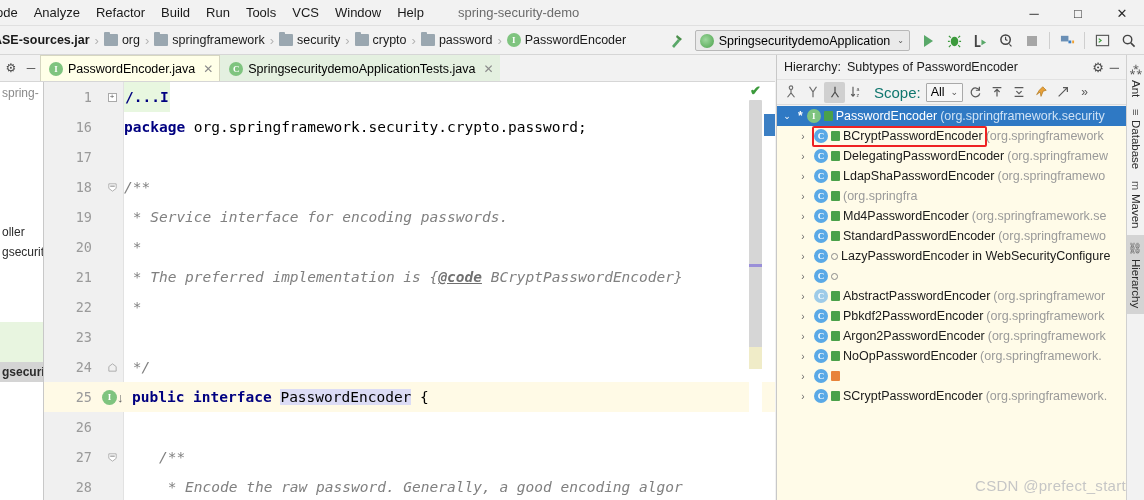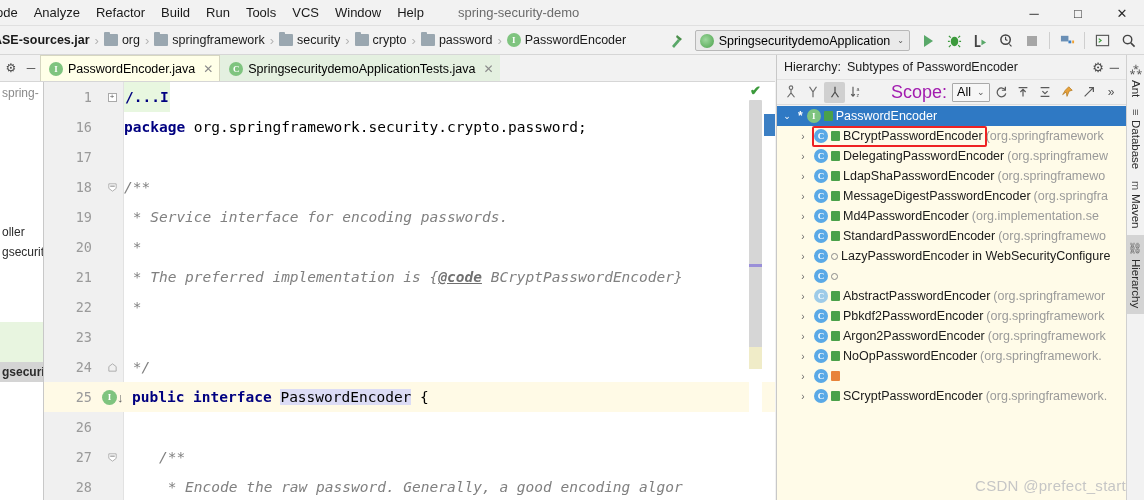--- a/index.html
+++ b/index.html
@@ -209,21 +209,21 @@
   }
   .hier-toolbar {
     height: 25px; display: flex; align-items: center; gap: 1px;
     padding-left: 3px; border-bottom: 1px solid #dcdcdc; background: #f2f2f2;
   }
   .htb {
     width: 21px; height: 21px; display: flex; align-items: center; justify-content: center;
     color: #555; font-size: 12px; border-radius: 2px;
   }
   .htb.on { background: #d0d0d0; }
-  .scope-lbl { font-size: 18px; color: #a21caf; margin: 0 4px 0 23px; }
+  .scope-lbl { font-size: 15px; color: #0f766e; margin: 0 4px 0 6px; }
   .scope-sel {
     display: flex; align-items: center; gap: 6px;
     border: 1px solid #a9a9a9; background: #f7f7f7; height: 19px;
     padding: 0 4px; font-size: 12.5px; border-radius: 1px;
   }
   .hier-tree {
     position: absolute; left: 0; top: 51px; width: 350px; height: 394px;
     background: #fffbe8; overflow: hidden;
   }
   .trow {
@@ -633,20 +633,21 @@
     </div>
 
     <div class="hier-tree">
 
       <div class="trow root">
         <span class="texp">⌄</span>
         <span class="tstar">*</span>
         <span class="ic-c iface">I</span>
         <span class="vis"></span>
         <span class="tname">PasswordEncoder</span>
+        <span class="tpkg">(org.springframework.security</span>
       </div>
 
       <div class="trow" style="padding-left:18px;">
         <span class="texp">›</span>
         <span class="ic-c">C</span>
         <span class="vis"></span>
         <span class="tname">BCryptPasswordEncoder</span>
         <span class="tpkg">(org.springframework</span>
         <span class="redbox"></span>
       </div>
@@ -664,30 +665,29 @@
         <span class="ic-c">C</span>
         <span class="vis"></span>
         <span class="tname">LdapShaPasswordEncoder</span>
         <span class="tpkg">(org.springframewo</span>
       </div>
 
       <div class="trow" style="padding-left:18px;">
         <span class="texp">›</span>
         <span class="ic-c">C</span>
         <span class="vis"></span>
-        <span class="tname">MessageDigestPasswordEncoder</span>
         <span class="tpkg">(org.springfra</span>
       </div>
 
       <div class="trow" style="padding-left:18px;">
         <span class="texp">›</span>
         <span class="ic-c">C</span>
         <span class="vis"></span>
         <span class="tname">Md4PasswordEncoder</span>
-        <span class="tpkg">(org.implementation.se</span>
+        <span class="tpkg">(org.springframework.se</span>
       </div>
 
       <div class="trow" style="padding-left:18px;">
         <span class="texp">›</span>
         <span class="ic-c">C</span>
         <span class="vis"></span>
         <span class="tname">StandardPasswordEncoder</span>
         <span class="tpkg">(org.springframewo</span>
       </div>
 

